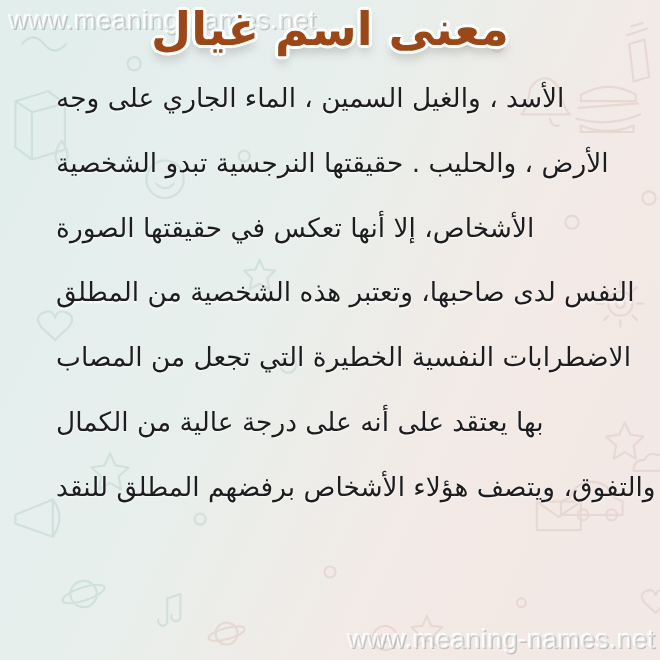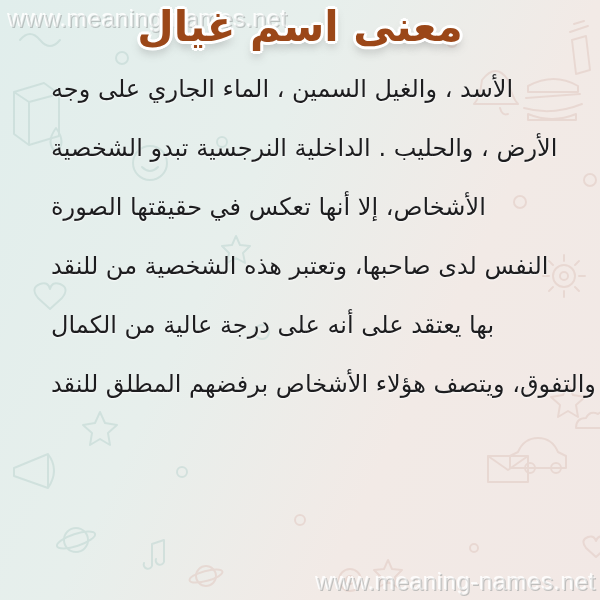--- a/index.html
+++ b/index.html
@@ -92,22 +92,23 @@
       <circle cx="590" cy="180" r="6"></circle>
     </g>
   </svg>
 
   <div class="wm wm-top">www.meaning-names.net</div>
 
   <h1 class="title">معنى اسم غيال</h1>
 
   <div class="lines">
     <div class="line">الأسد ، والغيل السمين ، الماء الجاري على وجه</div>
-    <div class="line">الأرض ، والحليب . الداخلية النرجسية تبدو الشخصية</div>
+    <div class="line">الأرض ، والحليب . حقيقتها النرجسية تبدو الشخصية</div>
     <div class="line">الأشخاص، إلا أنها تعكس في حقيقتها الصورة</div>
-    <div class="line">النفس لدى صاحبها، وتعتبر هذه الشخصية من للنقد</div>
+    <div class="line">النفس لدى صاحبها، وتعتبر هذه الشخصية من المطلق</div>
+    <div class="line">الاضطرابات النفسية الخطيرة التي تجعل من المصاب</div>
     <div class="line">بها يعتقد على أنه على درجة عالية من الكمال</div>
     <div class="line">والتفوق، ويتصف هؤلاء الأشخاص برفضهم المطلق للنقد</div>
   </div>
 
   <div class="wm wm-bottom">www.meaning-names.net</div>
 
 </div>
 
 </body></html>

